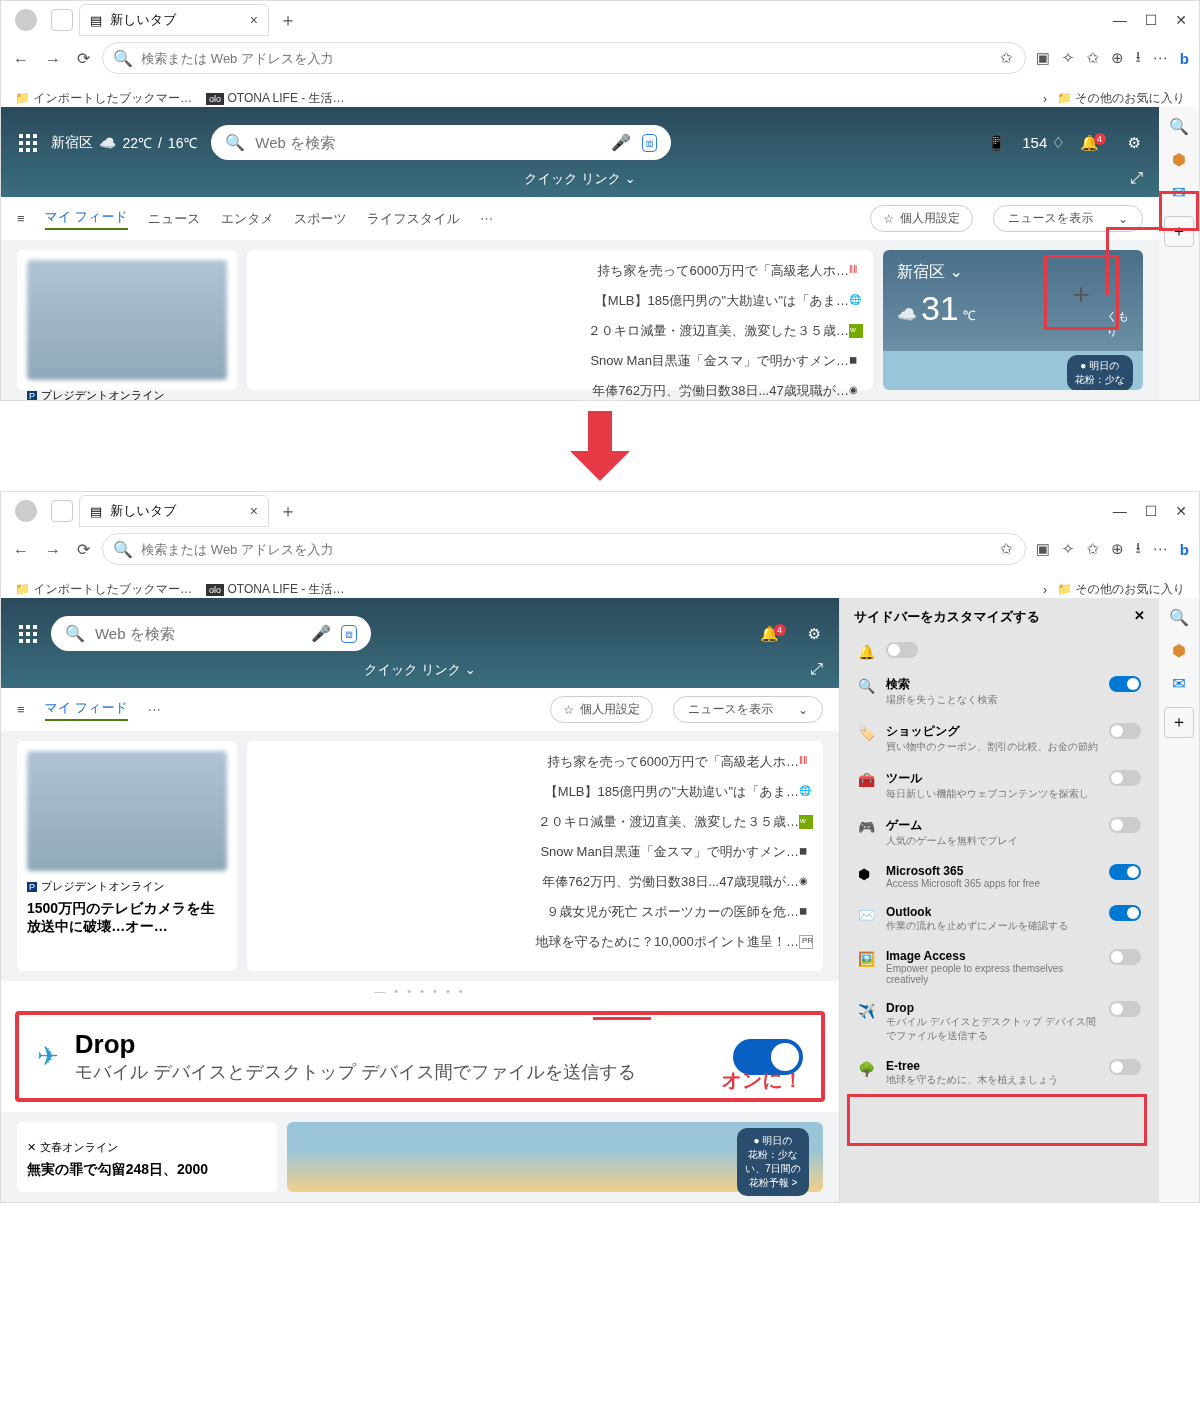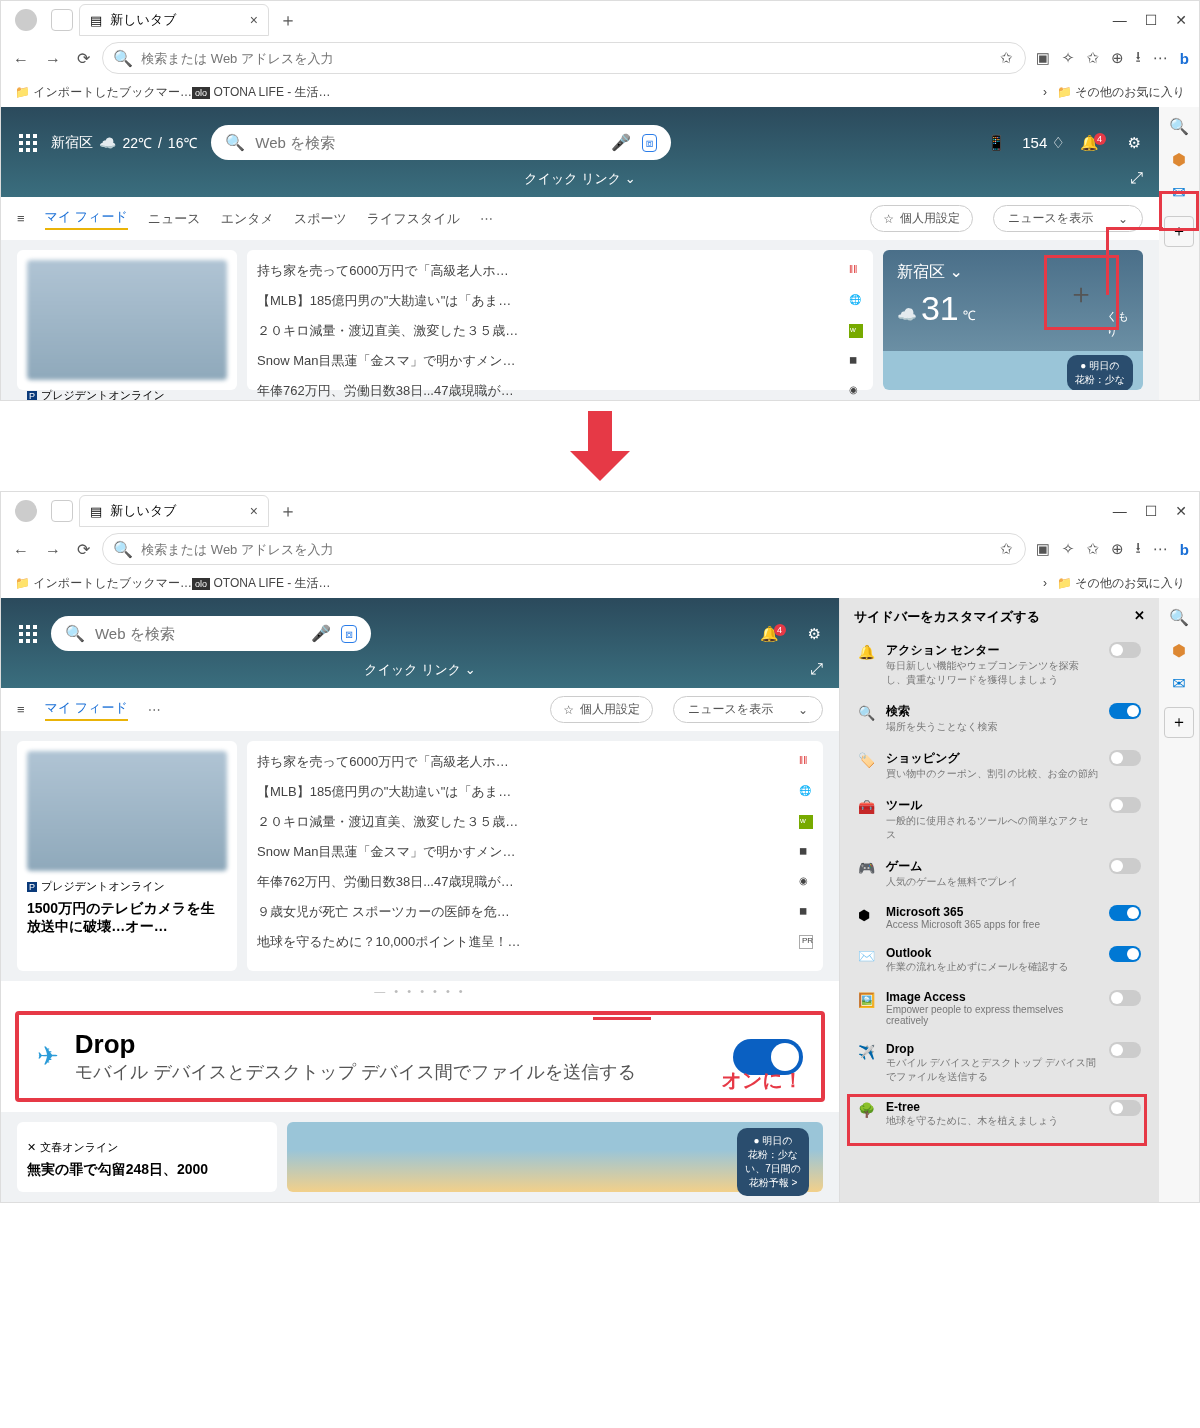--- a/index.html
+++ b/index.html
@@ -15,53 +15,53 @@
 .new-tab { font-size: 18px; color: #555; margin-left: 10px; }
 .win-controls { display: flex; gap: 18px; margin-left: auto; padding-right: 6px; }
 .win-controls span { font-size: 14px; color: #444; }
 
 .toolbar { display: flex; align-items: center; height: 38px; padding: 4px 8px; gap: 8px; }
 .nav-btn { color: #555; font-size: 16px; padding: 4px; }
 .omnibox { flex: 1; display: flex; align-items: center; border: 1px solid #ddd; border-radius: 18px; padding: 4px 10px; gap: 8px; min-width: 0; }
 .omnibox input { border: none; outline: none; flex: 1; font-size: 13px; color: #888; }
 .tb-icon { color: #555; font-size: 15px; padding: 2px; }
 
-.bookmarks { display: flex; align-items: center; height: 30px; padding: 0 14px; gap: 0; font-size: 12px; color: #444; }
+.bookmarks { display: flex; align-items: flex-end; height: 30px; padding: 0 14px; gap: 14px; font-size: 12px; color: #444; }
 .bookmarks .bm-icon { color: #e8b100; }
 .bookmarks .right { margin-left: auto; display: flex; gap: 10px; align-items: center; }
 
 .content-wrap { display: flex; }
 .ntp { flex: 1; position: relative; background: linear-gradient(#2b4a5c, #3a6e7e); overflow: hidden; }
 .ntp-hero { padding: 18px; color: #fff; }
 .ntp-row1 { display: flex; align-items: center; gap: 14px; }
 .apps-grid { display: grid; grid-template-columns: repeat(3, 4px); grid-template-rows: repeat(3, 4px); gap: 3px; }
 .apps-grid i { background: #fff; }
 .weather-head { font-size: 14px; display: flex; align-items: center; gap: 6px; }
 .search-pill { flex: 1; background: #fff; border-radius: 24px; display: flex; align-items: center; padding: 8px 14px; gap: 10px; max-width: 460px; }
 .search-pill input { border: none; outline: none; flex: 1; font-size: 15px; color: #666; }
 .search-pill .mic { color: #2b7de9; }
 .search-pill .lens { color: #2b7de9; border: 1px solid #2b7de9; border-radius: 4px; padding: 1px 3px; font-size: 12px; }
 .hero-icons { display: flex; gap: 16px; margin-left: auto; font-size: 15px; align-items: center; }
 .badge-red { background: #e63946; color: #fff; font-size: 9px; border-radius: 50%; width: 12px; height: 12px; display: inline-flex; align-items: center; justify-content: center; position: relative; top: -6px; left: -6px; }
 .quick-links { text-align: center; color: #fff; font-size: 13px; margin-top: 10px; }
 .expand-icon { position: absolute; right: 16px; bottom: 10px; color: #fff; }
 
 .feed-bar { background: #fff; padding: 8px 16px; display: flex; align-items: center; gap: 20px; font-size: 13px; color: #555; }
-.feed-bar .active { color: #1a6fd6; border-bottom: 2px solid #eab308; padding-bottom: 2px; }
+.feed-bar .active { color: #1a6fd6; border-bottom: 2px solid #4d7c0f; padding-bottom: 2px; }
 .feed-bar .spacer { flex: 1; }
 .pill-btn { border: 1px solid #ccc; border-radius: 16px; padding: 4px 12px; font-size: 12px; display: flex; align-items: center; gap: 6px; }
 .pill-select { border: 1px solid #ccc; border-radius: 16px; padding: 4px 14px; font-size: 12px; display: flex; align-items: center; gap: 8px; min-width: 150px; justify-content: space-between; }
 
 .feed-columns { display: flex; gap: 10px; padding: 10px 16px; background: #f0f2f4; }
 .news-card { background: #fff; border-radius: 6px; padding: 10px; width: 220px; }
 .news-card .thumb { width: 100%; height: 120px; background: linear-gradient(#b0c4d4, #8fa9bb); filter: blur(2px); border-radius: 4px; }
 .news-card .src { font-size: 11px; margin-top: 8px; display: flex; align-items: center; gap: 4px; }
 .news-card .title { font-size: 14px; font-weight: bold; margin-top: 6px; }
 .headlines { flex: 1; background: #fff; border-radius: 6px; padding: 6px 10px; }
-.headlines .row { display: flex; align-items: center; justify-content: space-between; padding: 6px 0; font-size: 13px; color: #444; }
+.headlines .row { display: flex; align-items: center; justify-content: flex-end; padding: 6px 0; font-size: 13px; color: #444; }
 .headlines .row .tag { width: 14px; height: 14px; font-size: 10px; }
 .weather-widget { background: #fff; border-radius: 6px; width: 260px; position: relative; overflow: hidden; }
 .weather-widget .top { background: linear-gradient(#4a6f89, #6b8fa4); color: #fff; padding: 12px 14px; }
 .weather-widget .temp { font-size: 34px; font-weight: 300; }
 .weather-widget .loc { font-size: 16px; }
 .weather-widget .map { height: 110px; background: linear-gradient(#9ac5d8 40%, #f2d08a); position: relative; }
 .weather-widget .bubble { position: absolute; right: 10px; top: 4px; background: #2a4d6e; color: #fff; font-size: 10px; padding: 4px 8px; border-radius: 10px; text-align: center; }
 
 
 .sidebar { width: 40px; background: #f7f7f7; display: flex; flex-direction: column; align-items: center; gap: 14px; padding: 10px 0; }
@@ -426,24 +426,20 @@
     </div>
 
     <div class="customize-panel">
       <div class="hdr">
         <span>サイドバーをカスタマイズする</span>
         <span>✕</span>
       </div>
       <div id="c-items">
           <div class="c-item">
             <span class="ico">🔔</span>
-            <div class="txt">
-              <div class="ttl">アクション センター</div>
-              <div class="desc">毎日新しい機能やウェブコンテンツを探索し、貴重なリワードを獲得しましょう</div>
-            </div>
             <div class="toggle "></div>
           </div>
           <div class="c-item">
             <span class="ico">🔍</span>
             <div class="txt">
               <div class="ttl">検索</div>
               <div class="desc">場所を失うことなく検索</div>
             </div>
             <div class="toggle on"></div>
           </div>
@@ -452,21 +448,21 @@
             <div class="txt">
               <div class="ttl">ショッピング</div>
               <div class="desc">買い物中のクーポン、割引の比較、お金の節約</div>
             </div>
             <div class="toggle "></div>
           </div>
           <div class="c-item">
             <span class="ico">🧰</span>
             <div class="txt">
               <div class="ttl">ツール</div>
-              <div class="desc">一般的に使用されるツールへの簡単なアクセス</div>
+              <div class="desc">毎日新しい機能やウェブコンテンツを探索し</div>
             </div>
             <div class="toggle "></div>
           </div>
           <div class="c-item">
             <span class="ico">🎮</span>
             <div class="txt">
               <div class="ttl">ゲーム</div>
               <div class="desc">人気のゲームを無料でプレイ</div>
             </div>
             <div class="toggle "></div>

